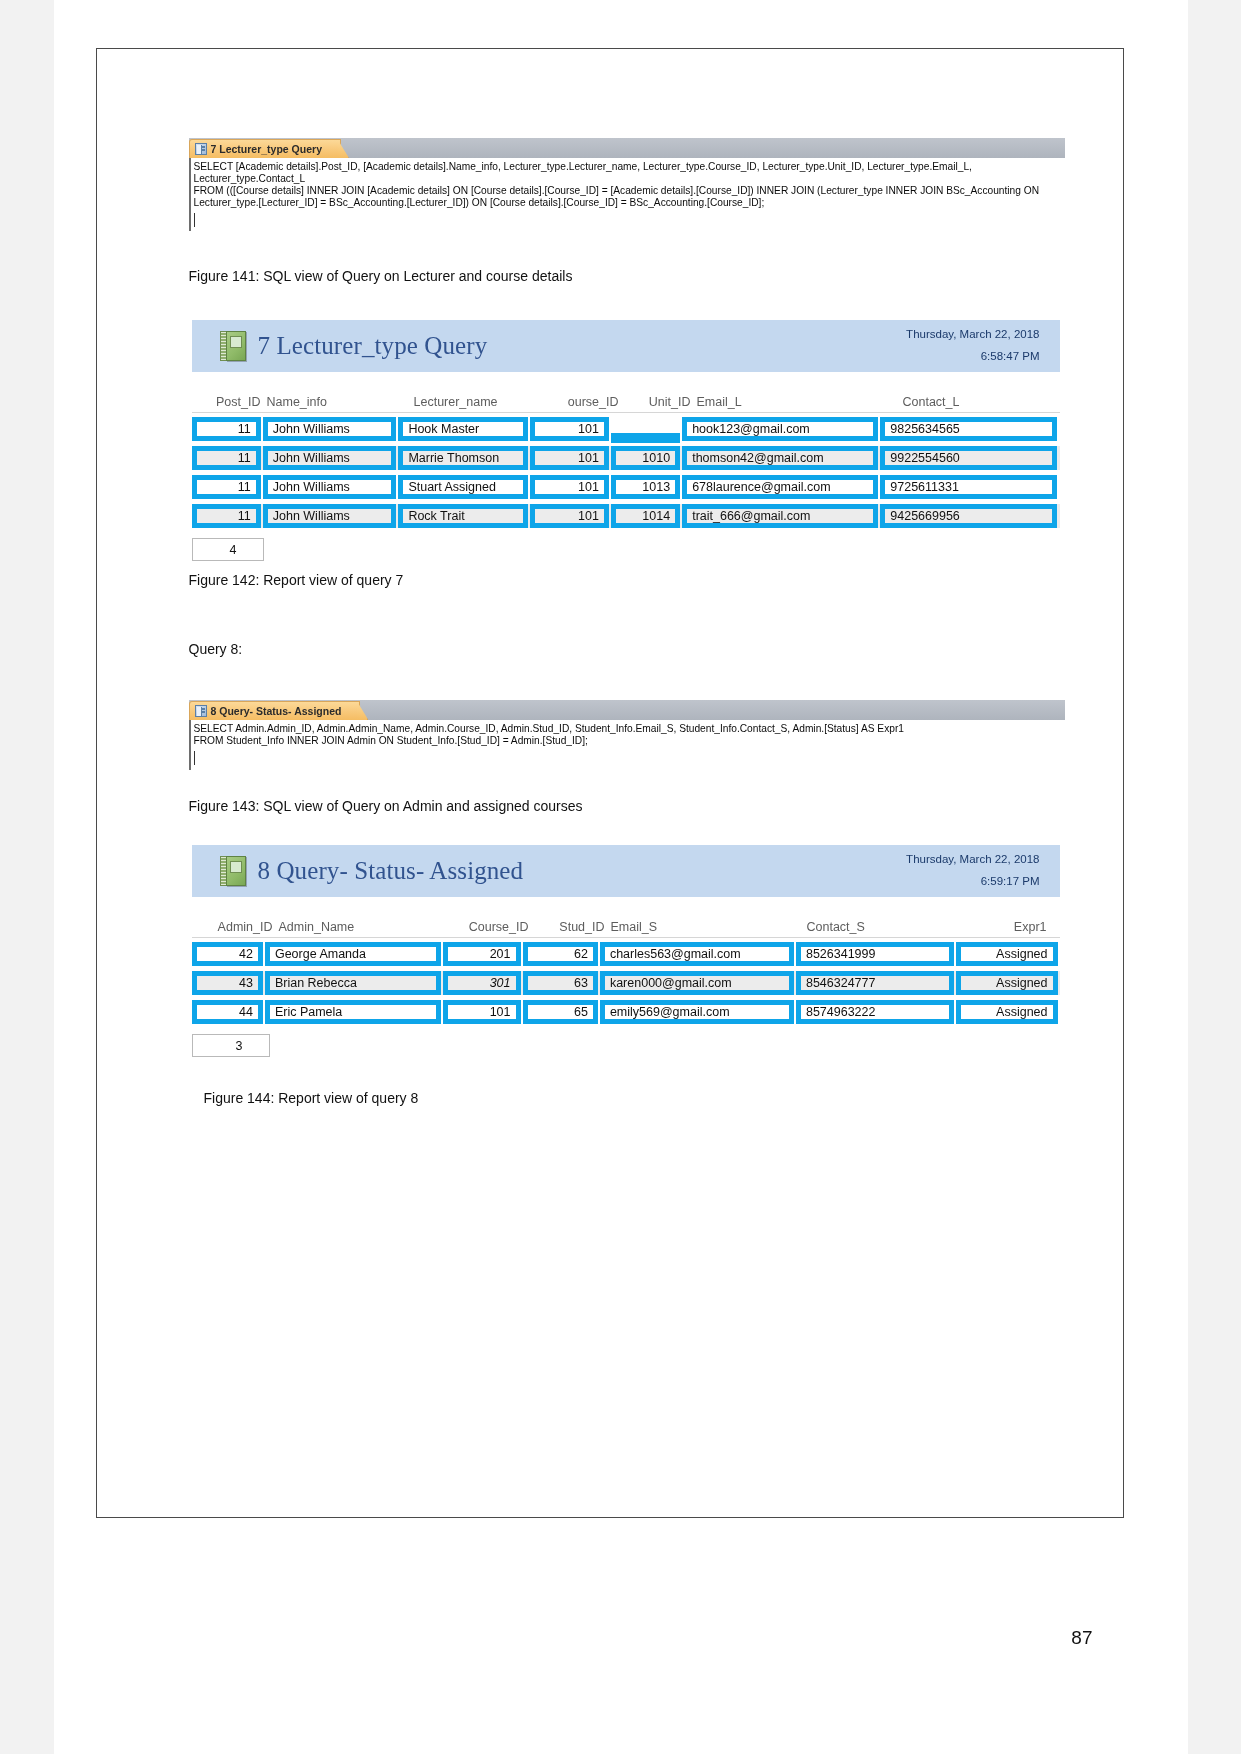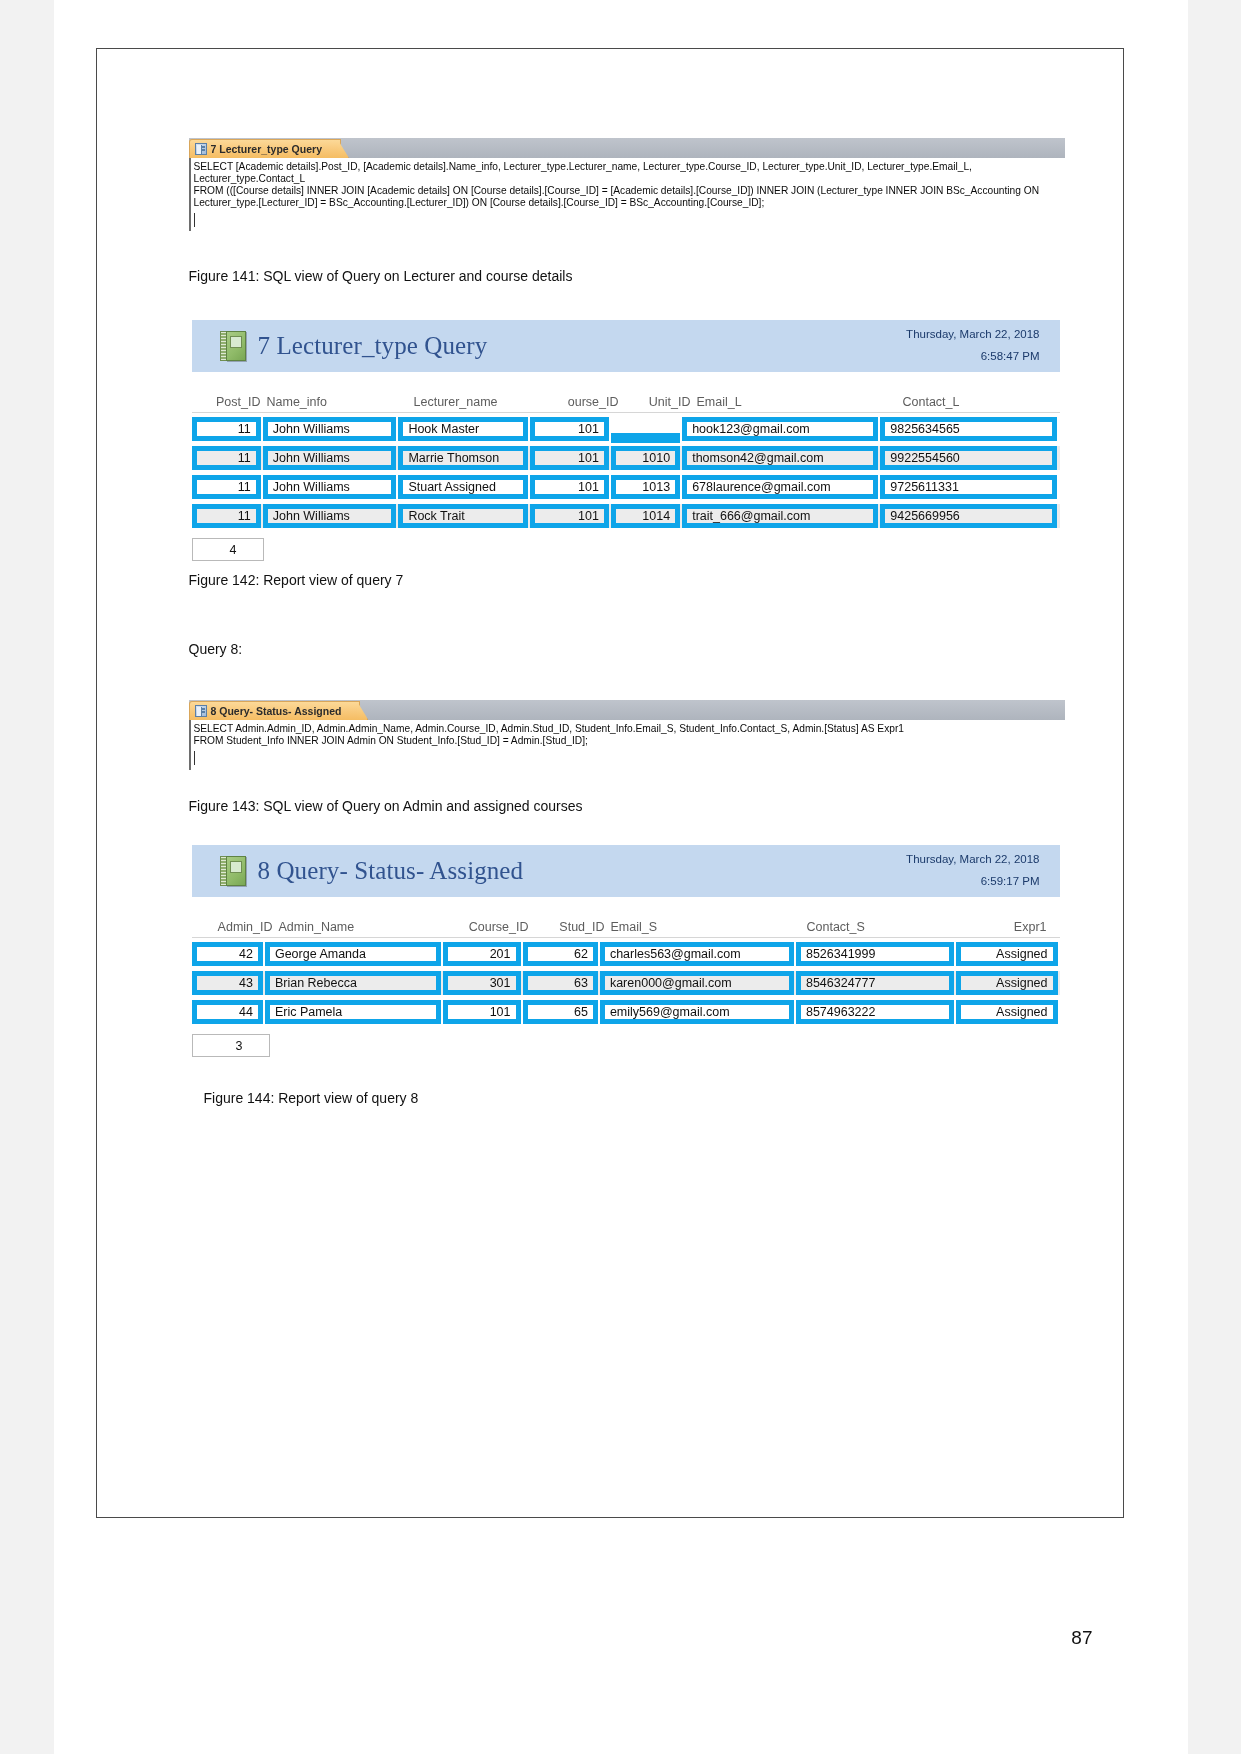--- a/index.html
+++ b/index.html
@@ -354,21 +354,21 @@
         <span class="cell" style="width:178px;">George Amanda</span>
         <span class="cell num" style="width:78px;">201</span>
         <span class="cell num" style="width:76px;">62</span>
         <span class="cell" style="width:196px;">charles563@gmail.com</span>
         <span class="cell" style="width:160px;">8526341999</span>
         <span class="cell num" style="width:102px;">Assigned</span>
       </div>
       <div class="rpt-row alt">
         <span class="cell num" style="width:72px;">43</span>
         <span class="cell" style="width:178px;">Brian Rebecca</span>
-        <span class="cell num" style="width:78px;">301</span>
+        <span class="cell num" style="width:78px;font-style:italic;">301</span>
         <span class="cell num" style="width:76px;">63</span>
         <span class="cell" style="width:196px;">karen000@gmail.com</span>
         <span class="cell" style="width:160px;">8546324777</span>
         <span class="cell num" style="width:102px;">Assigned</span>
       </div>
       <div class="rpt-row">
         <span class="cell num" style="width:72px;">44</span>
         <span class="cell" style="width:178px;">Eric Pamela</span>
         <span class="cell num" style="width:78px;">101</span>
         <span class="cell num" style="width:76px;">65</span>

